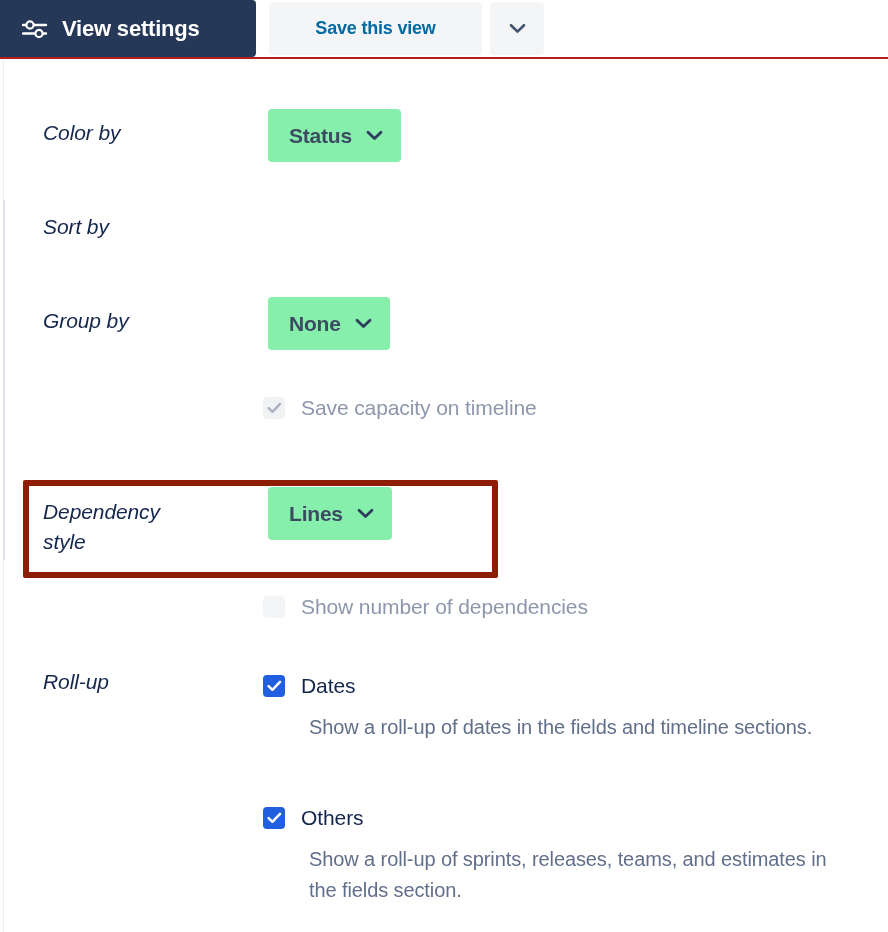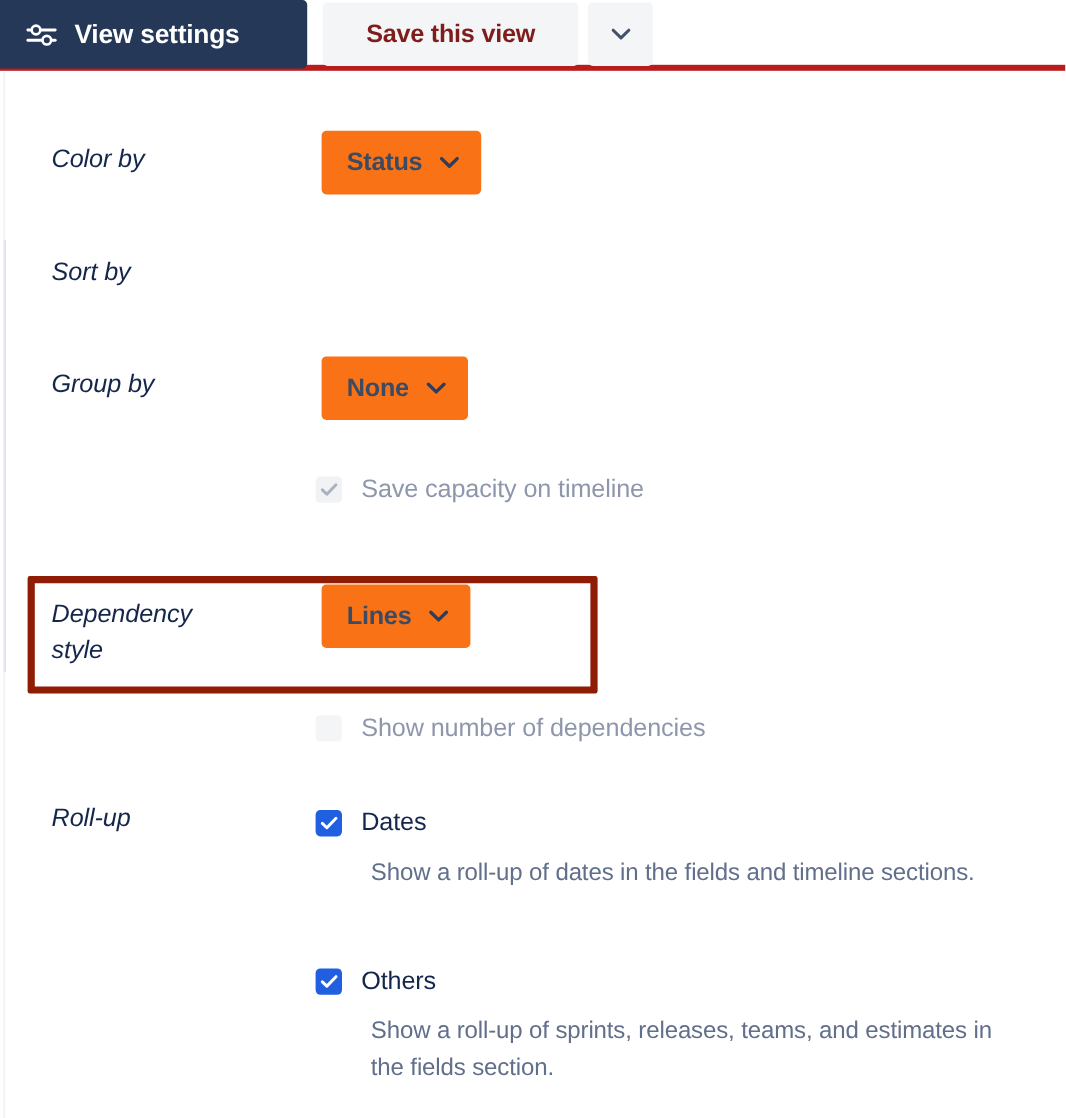--- a/index.html
+++ b/index.html
@@ -18,21 +18,21 @@
     overflow: hidden;
     background: #ffffff;
   }
 
   
   .toolbar {
     position: absolute;
     left: 0; top: 0;
     width: 888px; height: 59px;
     background: #ffffff;
-    border-bottom: 5px solid #b91c1c;
+    border-bottom: 2px solid #b91c1c;
   }
 
   .btn-view-settings {
     position: absolute;
     left: 0; top: 0;
     width: 256px; height: 57px;
     background: #253858;
     border-radius: 0 4px 4px 0;
     display: flex;
     align-items: center;
@@ -49,23 +49,23 @@
   }
   .sliders-icon { width: 26px; height: 22px; display: block; }
 
   .btn-save-view {
     position: absolute;
     left: 269px; top: 2px;
     width: 213px; height: 53px;
     background: #f4f5f7;
     border: none;
     border-radius: 4px;
-    color: #7f1d1d;
+    color: #0369a1;
     font-family: "Liberation Sans", sans-serif;
-    font-size: 21px;
+    font-size: 18px;
     font-weight: 700;
     letter-spacing: -0.2px;
     cursor: pointer;
     padding: 0;
   }
 
   .btn-save-view-caret {
     position: absolute;
     left: 490px; top: 2px;
     width: 54px; height: 53px;
@@ -114,21 +114,21 @@
   .field-label {
     color: #14264c;
     font-size: 21px;
     font-weight: 400;
     line-height: 30px;
     letter-spacing: -0.1px;
     white-space: pre-line;
   }
 
   .select-btn {
-    background: #f97316;
+    background: #86efac;
     border: none;
     border-radius: 4px;
     height: 53px;
     display: inline-flex;
     align-items: center;
     gap: 14px;
     padding: 0 18px 0 21px;
     cursor: pointer;
   }
   .select-btn .sel-text {

